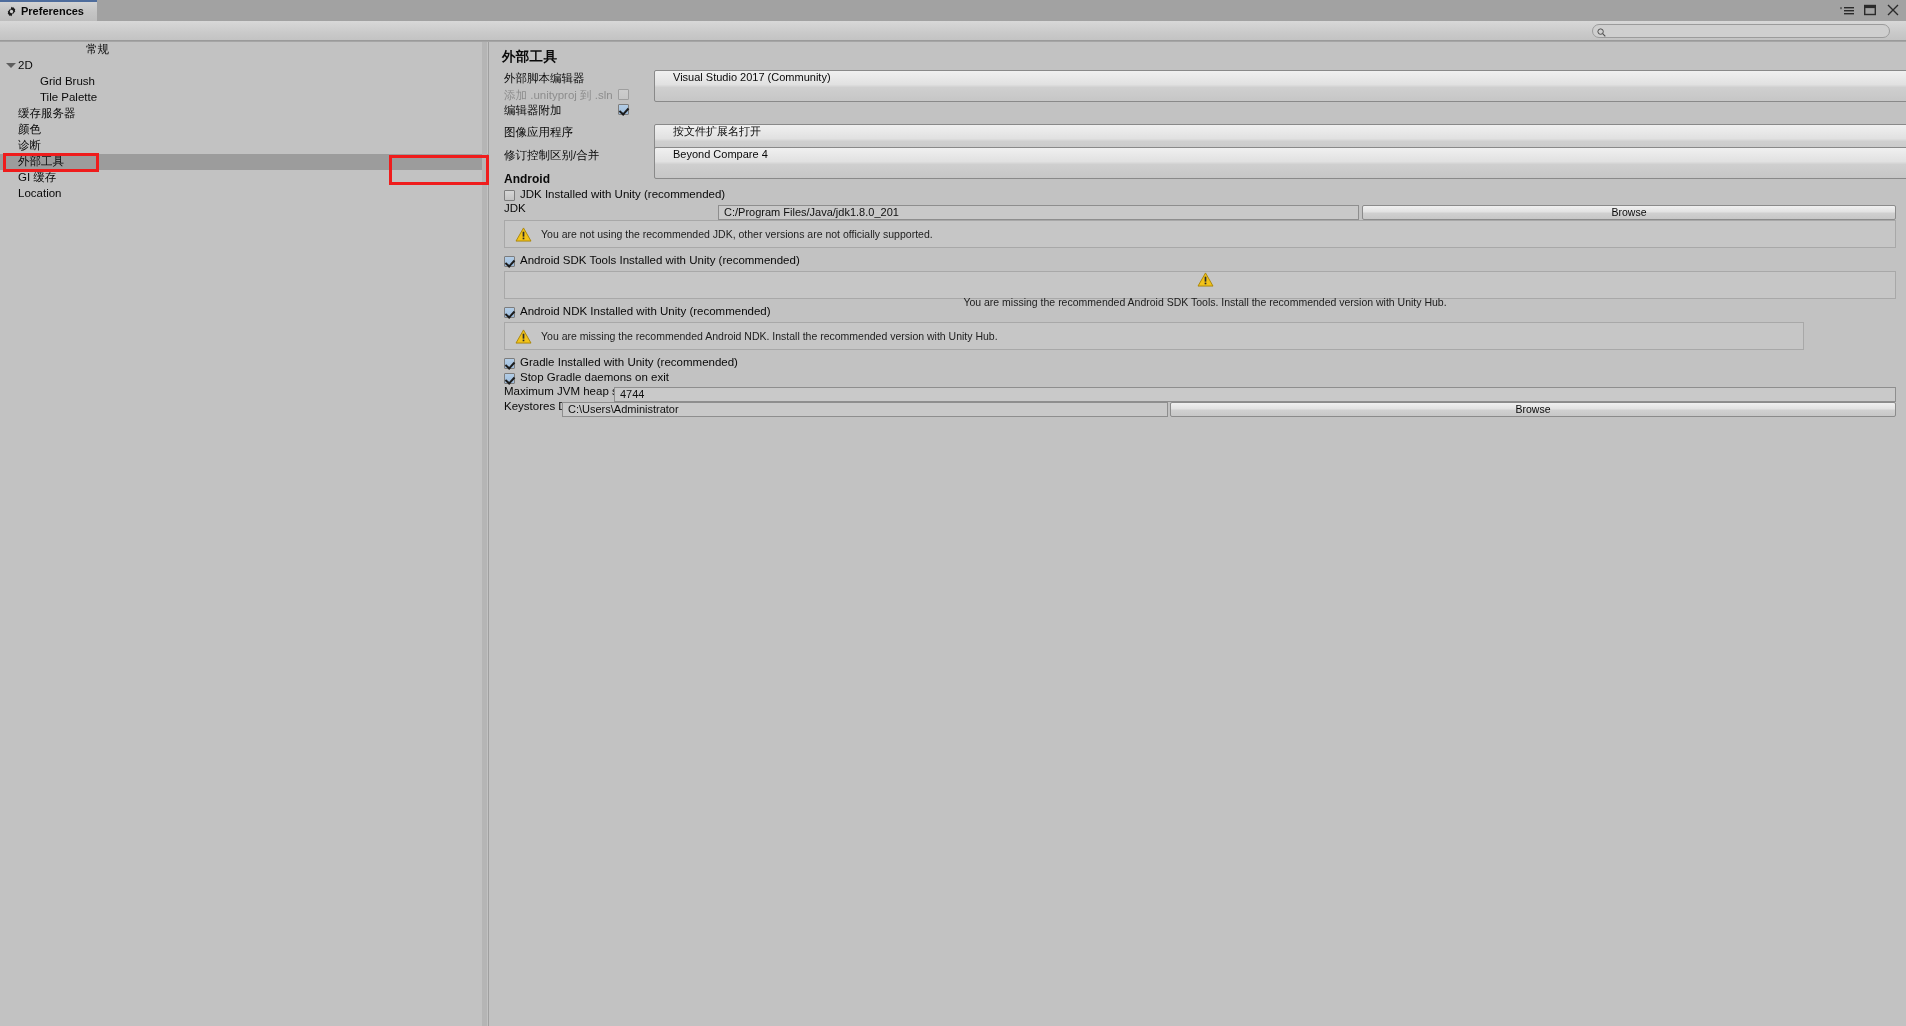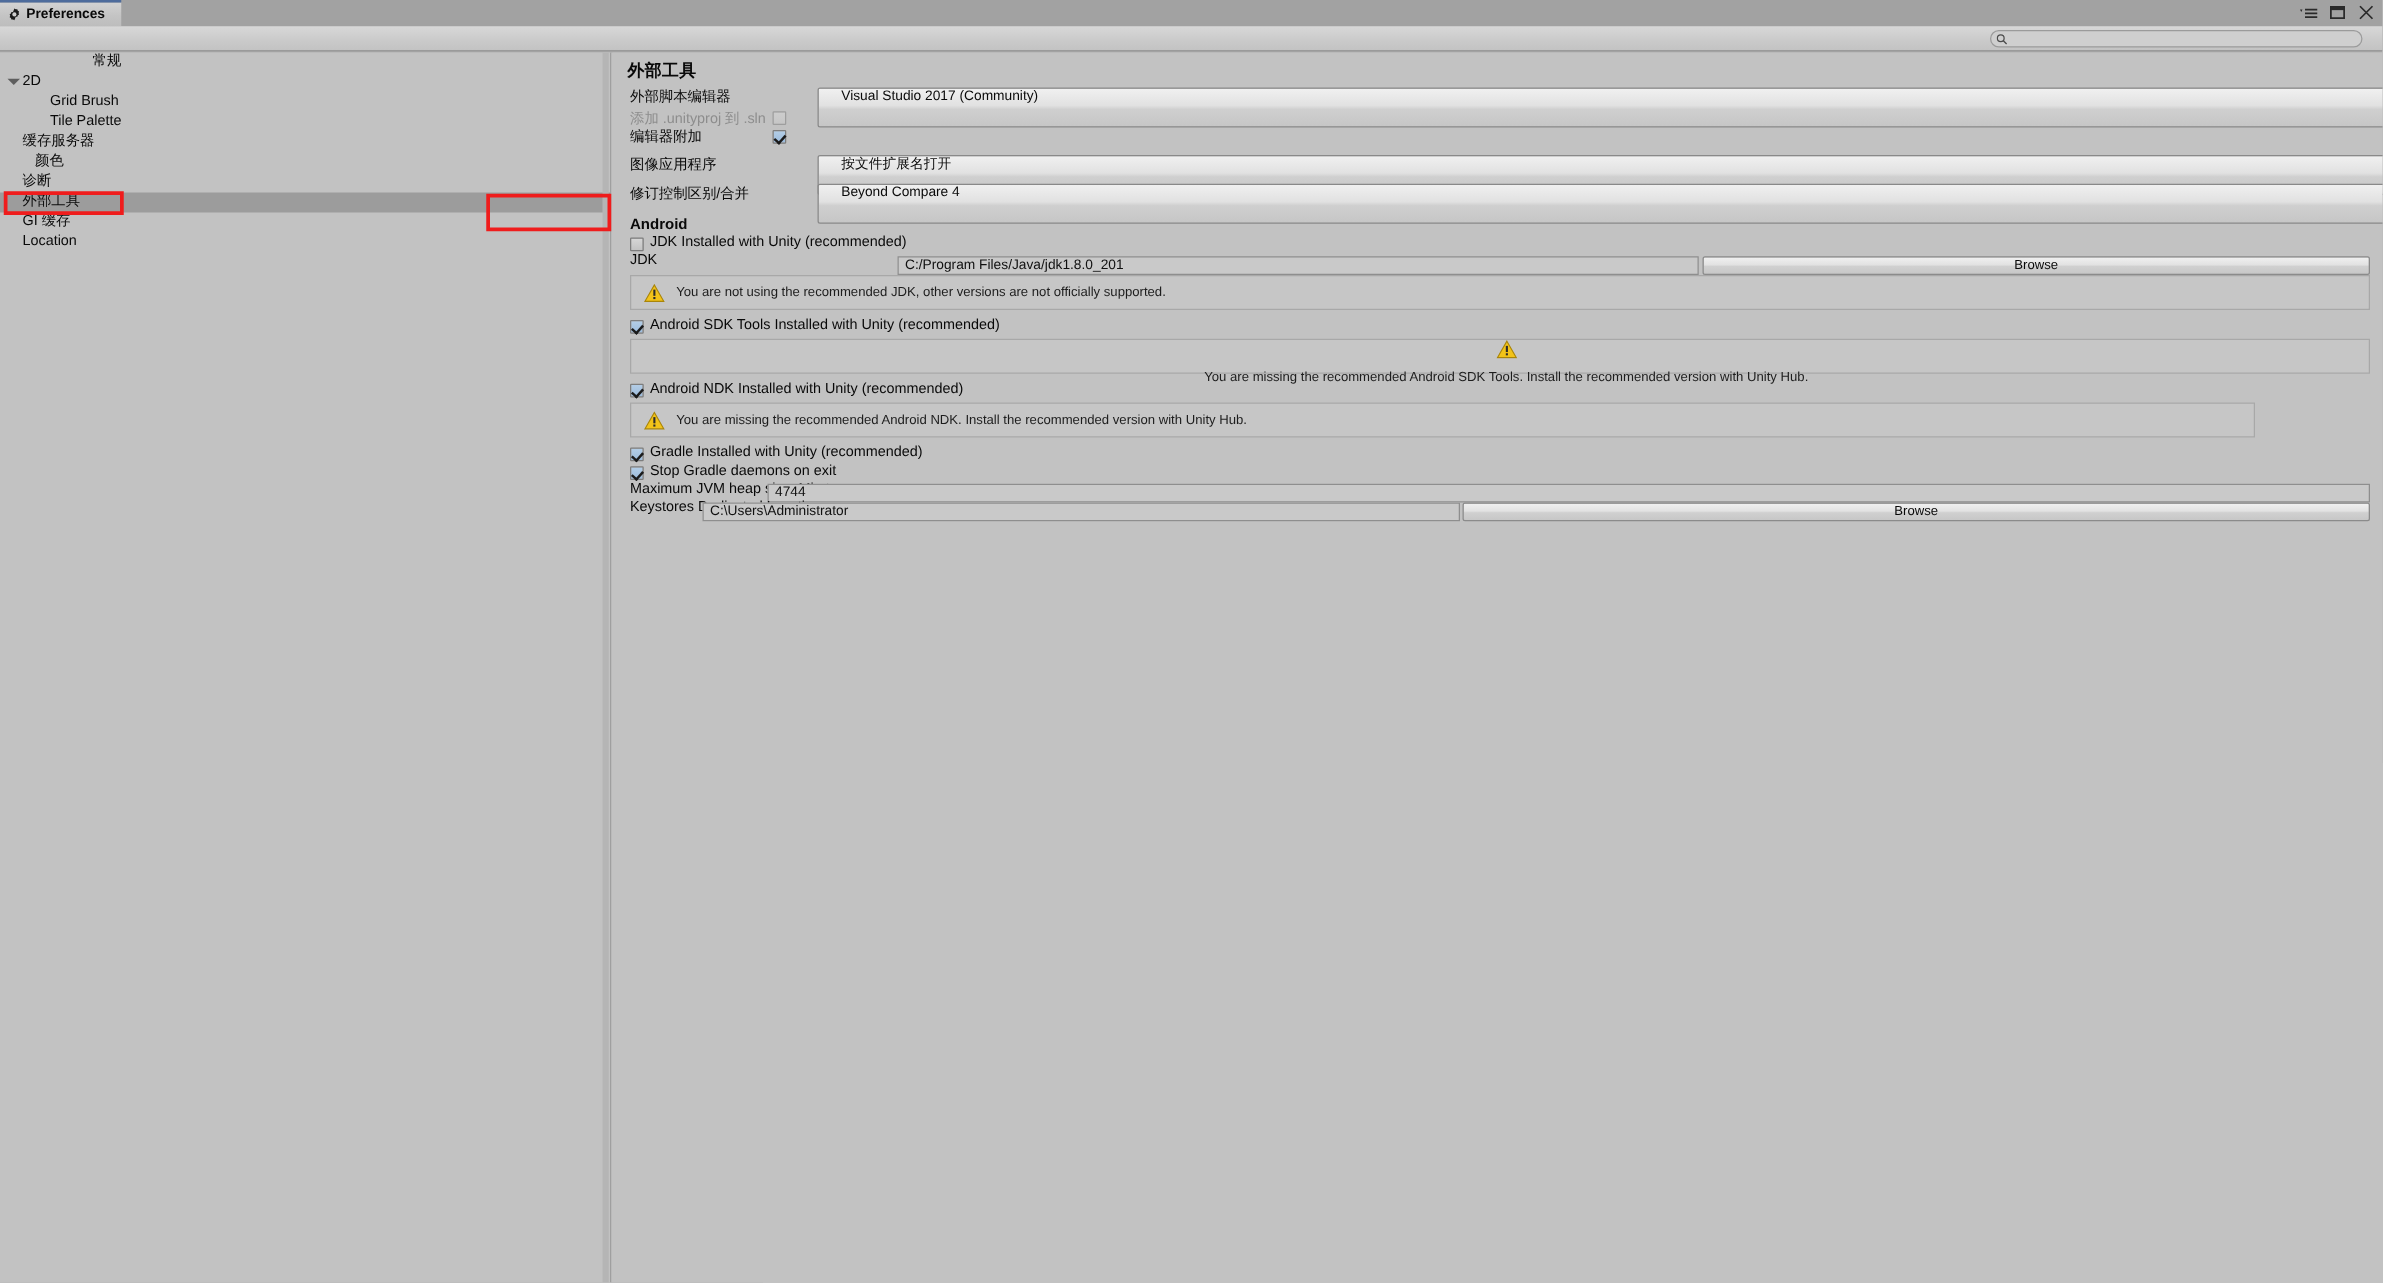--- a/index.html
+++ b/index.html
@@ -208,42 +208,42 @@
           <path d="M6.3 6.3 L9.2 9.2" stroke="#4b4b4b" stroke-width="1.2"></path>
         </svg>
       </span>
       <input id="search-input" type="text" value="" placeholder="" style="">
     </div>
   </div>
 
   <div id="body">
 
     <div id="sidebar">
-      <div class="side-item" style="top:0px;position:absolute;left:0;width:488px;padding-left:46px;">
+      <div class="side-item" style="top:0px;position:absolute;left:12px;width:488px;padding-left:46px;">
         <span class="lbl" style="margin-left:28px;">常规</span>
       </div>
 
       <div class="side-item" style="top:16px;position:absolute;left:0;width:488px;">
         <span class="foldout-arrow"></span>
         <span class="lbl" style="margin-left:18px;">2D</span>
       </div>
 
       <div class="side-item" style="top:32px;position:absolute;left:0;width:488px;">
         <span class="lbl" style="margin-left:40px;">Grid Brush</span>
       </div>
 
       <div class="side-item" style="top:48px;position:absolute;left:0;width:488px;">
         <span class="lbl" style="margin-left:40px;">Tile Palette</span>
       </div>
 
       <div class="side-item" style="top:64px;position:absolute;left:0;width:488px;">
         <span class="lbl" style="margin-left:18px;">缓存服务器</span>
       </div>
 
-      <div class="side-item" style="top:80px;position:absolute;left:10px;width:488px;">
+      <div class="side-item" style="top:80px;position:absolute;left:0;width:488px;">
         <span class="lbl" style="margin-left:18px;">颜色</span>
       </div>
 
       <div class="side-item" style="top:96px;position:absolute;left:0;width:488px;">
         <span class="lbl" style="margin-left:18px;">诊断</span>
       </div>
 
       <div class="side-item selected" style="top:112px;position:absolute;left:0;width:488px;">
         <span class="lbl" style="margin-left:18px;">外部工具</span>
       </div>

